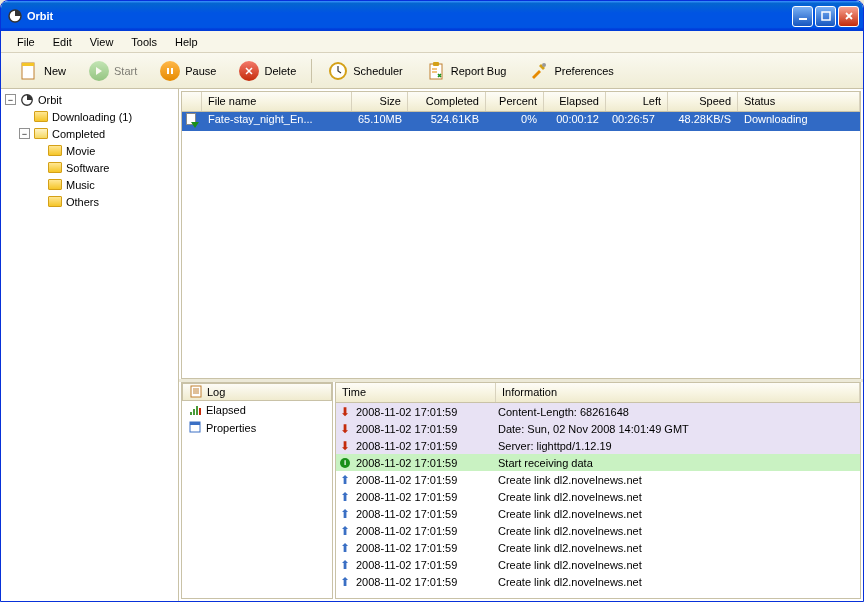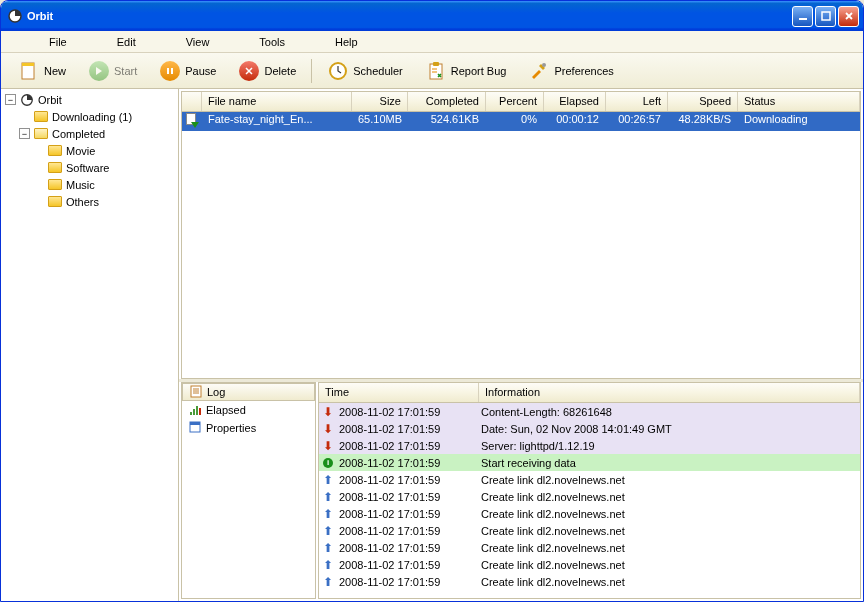--- a/index.html
+++ b/index.html
@@ -6,21 +6,21 @@
 body { background: #ece9d8; overflow: hidden; }
 .window { width: 864px; height: 602px; background: #fff; border: 1px solid #0831d9; border-radius: 8px 8px 0 0; overflow: hidden; display: flex; flex-direction: column; }
 .titlebar { height: 30px; background: linear-gradient(to bottom, #3a93ff 0%, #0465d0 8%, #0054e3 40%, #0054e3 88%, #003edb 93%, #003bd7 100%); display: flex; align-items: center; padding: 0 4px; color: #fff; font-weight: bold; font-size: 13px; }
 .titlebar .app-icon { width: 16px; height: 16px; margin: 0 4px 0 2px; display: flex; align-items: center; justify-content: center; }
 .titlebar .title { flex: 1; }
 .win-btns { display: flex; gap: 2px; }
 .win-btn { width: 21px; height: 21px; border: 1px solid #fff; border-radius: 3px; display: flex; align-items: center; justify-content: center; color: #fff; font-weight: bold; font-size: 12px; cursor: pointer; }
 .win-min, .win-max { background: linear-gradient(to bottom, #7ab1f4, #1656c0); }
 .win-close { background: linear-gradient(to bottom, #f7a190, #c42b0b); }
 .menubar { height: 22px; background: #f8f6e9; border-bottom: 1px solid #d8d2bd; display: flex; align-items: center; padding: 0 8px; gap: 2px; }
-.menu-item { padding: 2px 8px; cursor: pointer; margin-left: 32px; }
+.menu-item { padding: 2px 8px; cursor: pointer; }
 .toolbar { height: 36px; background: linear-gradient(to bottom, #faf9f0, #f0edd6); border-bottom: 1px solid #c9c2a7; display: flex; align-items: center; padding: 0 8px; gap: 4px; }
 .tool-btn { display: flex; align-items: center; gap: 4px; padding: 4px 8px; cursor: pointer; border: 1px solid transparent; border-radius: 3px; }
 .tool-btn.disabled { opacity: 0.5; cursor: default; }
 .tool-sep { width: 1px; height: 24px; background: #c9c2a7; margin: 0 2px; }
 .tool-icon { width: 22px; height: 22px; display: flex; align-items: center; justify-content: center; }
 .circle-btn { width: 20px; height: 20px; border-radius: 50%; display: flex; align-items: center; justify-content: center; color: #fff; font-weight: bold; font-size: 10px; }
 .main { flex: 1; display: flex; min-height: 0; }
 .sidebar { width: 178px; background: #fff; border-right: 1px solid #c9c2a7; padding: 2px; overflow: auto; }
 .tree-item { display: flex; align-items: center; height: 17px; cursor: pointer; white-space: nowrap; }
 .tree-toggle { width: 11px; height: 11px; border: 1px solid #919191; display: flex; align-items: center; justify-content: center; font-size: 9px; margin-right: 3px; background: #fff; }
@@ -29,21 +29,21 @@
 .folder.open { background: linear-gradient(to bottom, #fff3c4, #f5d862); }
 .content { flex: 1; display: flex; flex-direction: column; min-width: 0; }
 .grid-wrap { flex: 1; background: #fff; border: 1px solid #c9c2a7; margin: 2px 2px 0 2px; display: flex; flex-direction: column; min-height: 0; }
 .grid-header { display: flex; background: linear-gradient(to bottom, #fdfcf7, #f8f5e3, #f0ebcf); border-bottom: 1px solid #c9c2a7; height: 20px; }
 .grid-header .col { border-right: 1px solid #d8d2bd; padding: 3px 6px; overflow: hidden; white-space: nowrap; }
 .grid-body { flex: 1; overflow: auto; background: #fff; }
 .grid-row { display: flex; height: 19px; }
 .grid-row.selected { background: #316ac5; color: #fff; }
 .grid-row .cell { border-right: 1px solid transparent; padding: 1px 6px; overflow: hidden; white-space: nowrap; }
 .lower { height: 222px; display: flex; border-top: 3px solid #ece9d8; }
-.tabpane { width: 135px; background: #fff; border: 1px solid #c9c2a7; margin: 0 0 2px 2px; }
+.tabpane { width: 152px; background: #fff; border: 1px solid #c9c2a7; margin: 0 0 2px 2px; }
 .tab-item { display: flex; align-items: center; gap: 4px; padding: 2px 6px; height: 18px; cursor: pointer; }
 .tab-item.active { background: linear-gradient(to bottom, #fdfcf7, #f0ebcf); border: 1px solid #c9c2a7; }
 .logpane { flex: 1; background: #fff; border: 1px solid #c9c2a7; margin: 0 2px 2px 2px; display: flex; flex-direction: column; position: relative; justify-content: center; }
 .log-header { display: flex; background: linear-gradient(to bottom, #fdfcf7, #f8f5e3, #f0ebcf); border-bottom: 1px solid #c9c2a7; height: 20px; }
 .log-header .col { border-right: 1px solid #d8d2bd; padding: 3px 6px; }
 .log-body { flex: 1; overflow-y: scroll; }
 .log-row { display: flex; height: 17px; align-items: center; }
 .log-row .log-icon { width: 18px; display: flex; align-items: center; justify-content: center; }
 .log-row .log-time { width: 142px; padding-left: 2px; }
 .log-row .log-info { flex: 1; padding-left: 2px; }
@@ -237,21 +237,21 @@
         <div class="grid-body">
           <div class="grid-row selected">
             <div class="cell" style="width:20px;padding:1px 2px">
                 <div class="dl-icon"></div>
               </div>
             <div class="cell" style="width:150px">Fate-stay_night_En...</div>
             <div class="cell" style="width:56px;text-align:right">65.10MB</div>
             <div class="cell" style="width:78px;text-align:right">524.61KB</div>
             <div class="cell" style="width:58px;text-align:right">0%</div>
             <div class="cell" style="width:62px;text-align:right">00:00:12</div>
-            <div class="cell" style="width:62px;text-align:right">00:26:57</div>
+            <div class="cell" style="width:62px;">00:26:57</div>
             <div class="cell" style="width:70px;text-align:right">48.28KB/S</div>
             <div class="cell" style="flex:1">Downloading</div>
           </div>
         </div>
       </div>
 
       <div class="lower">
         <div class="tabpane">
           <div class="tab-item active">
             <span><svg width="14" height="14">

